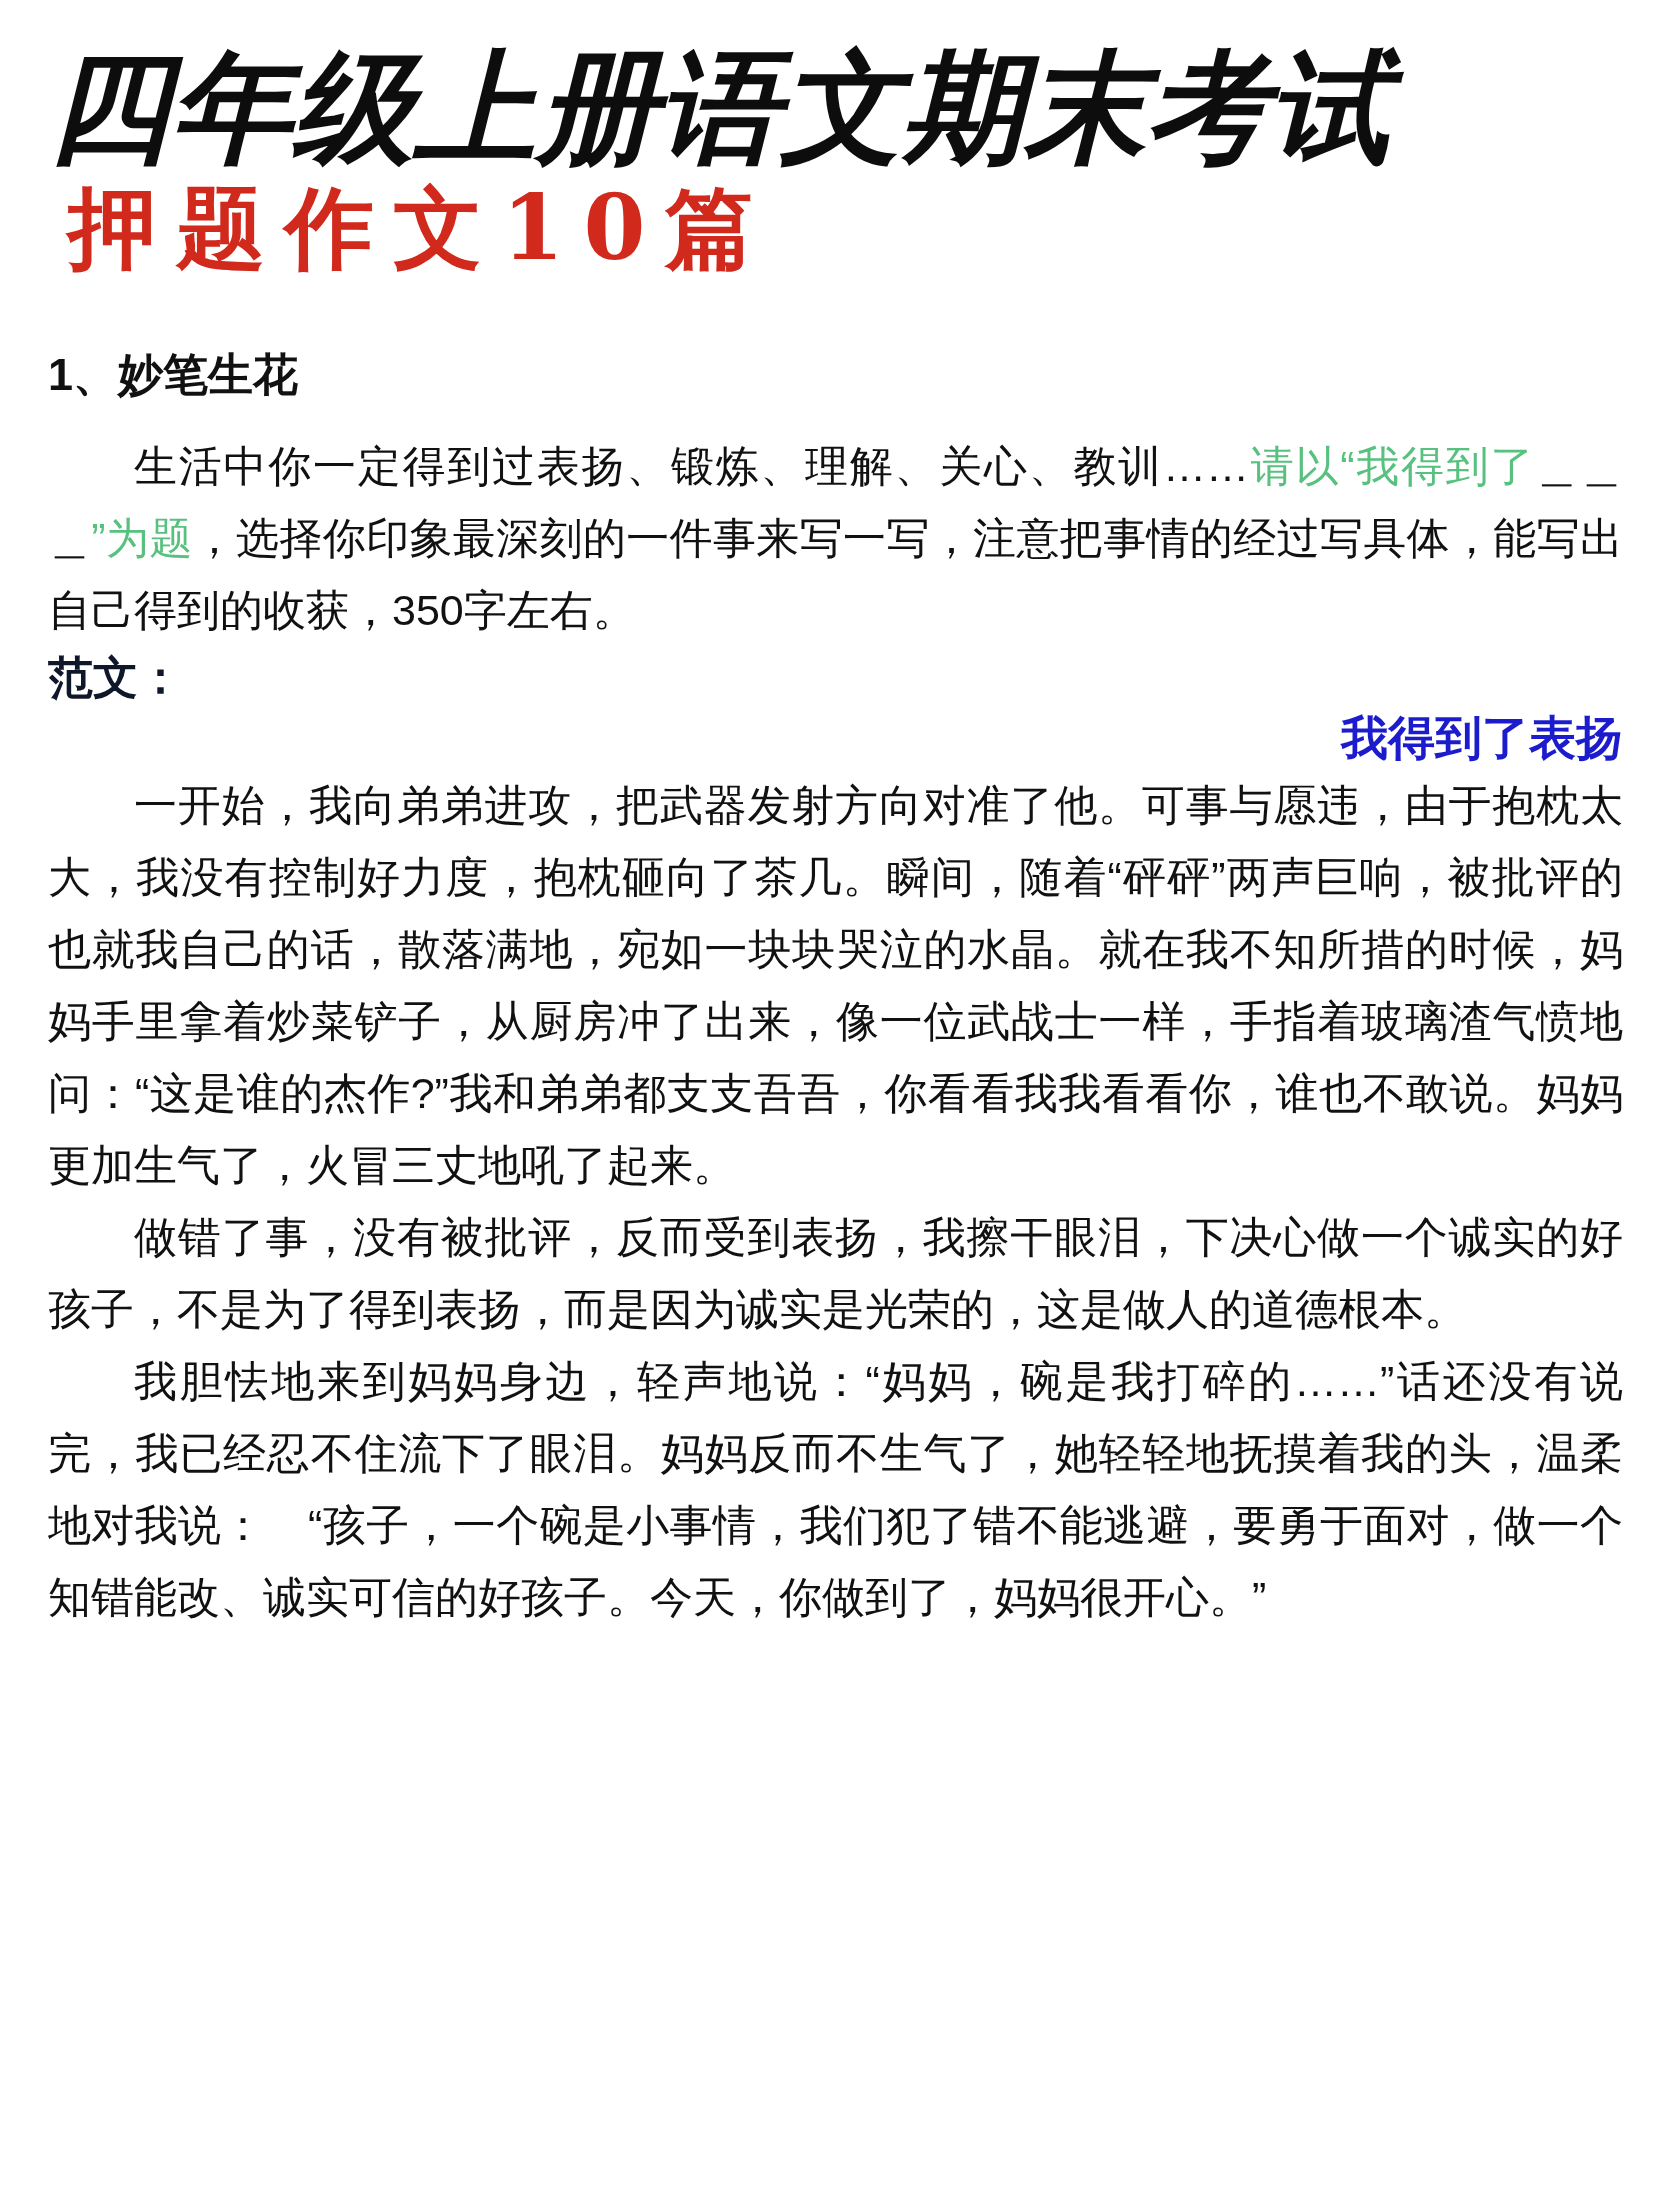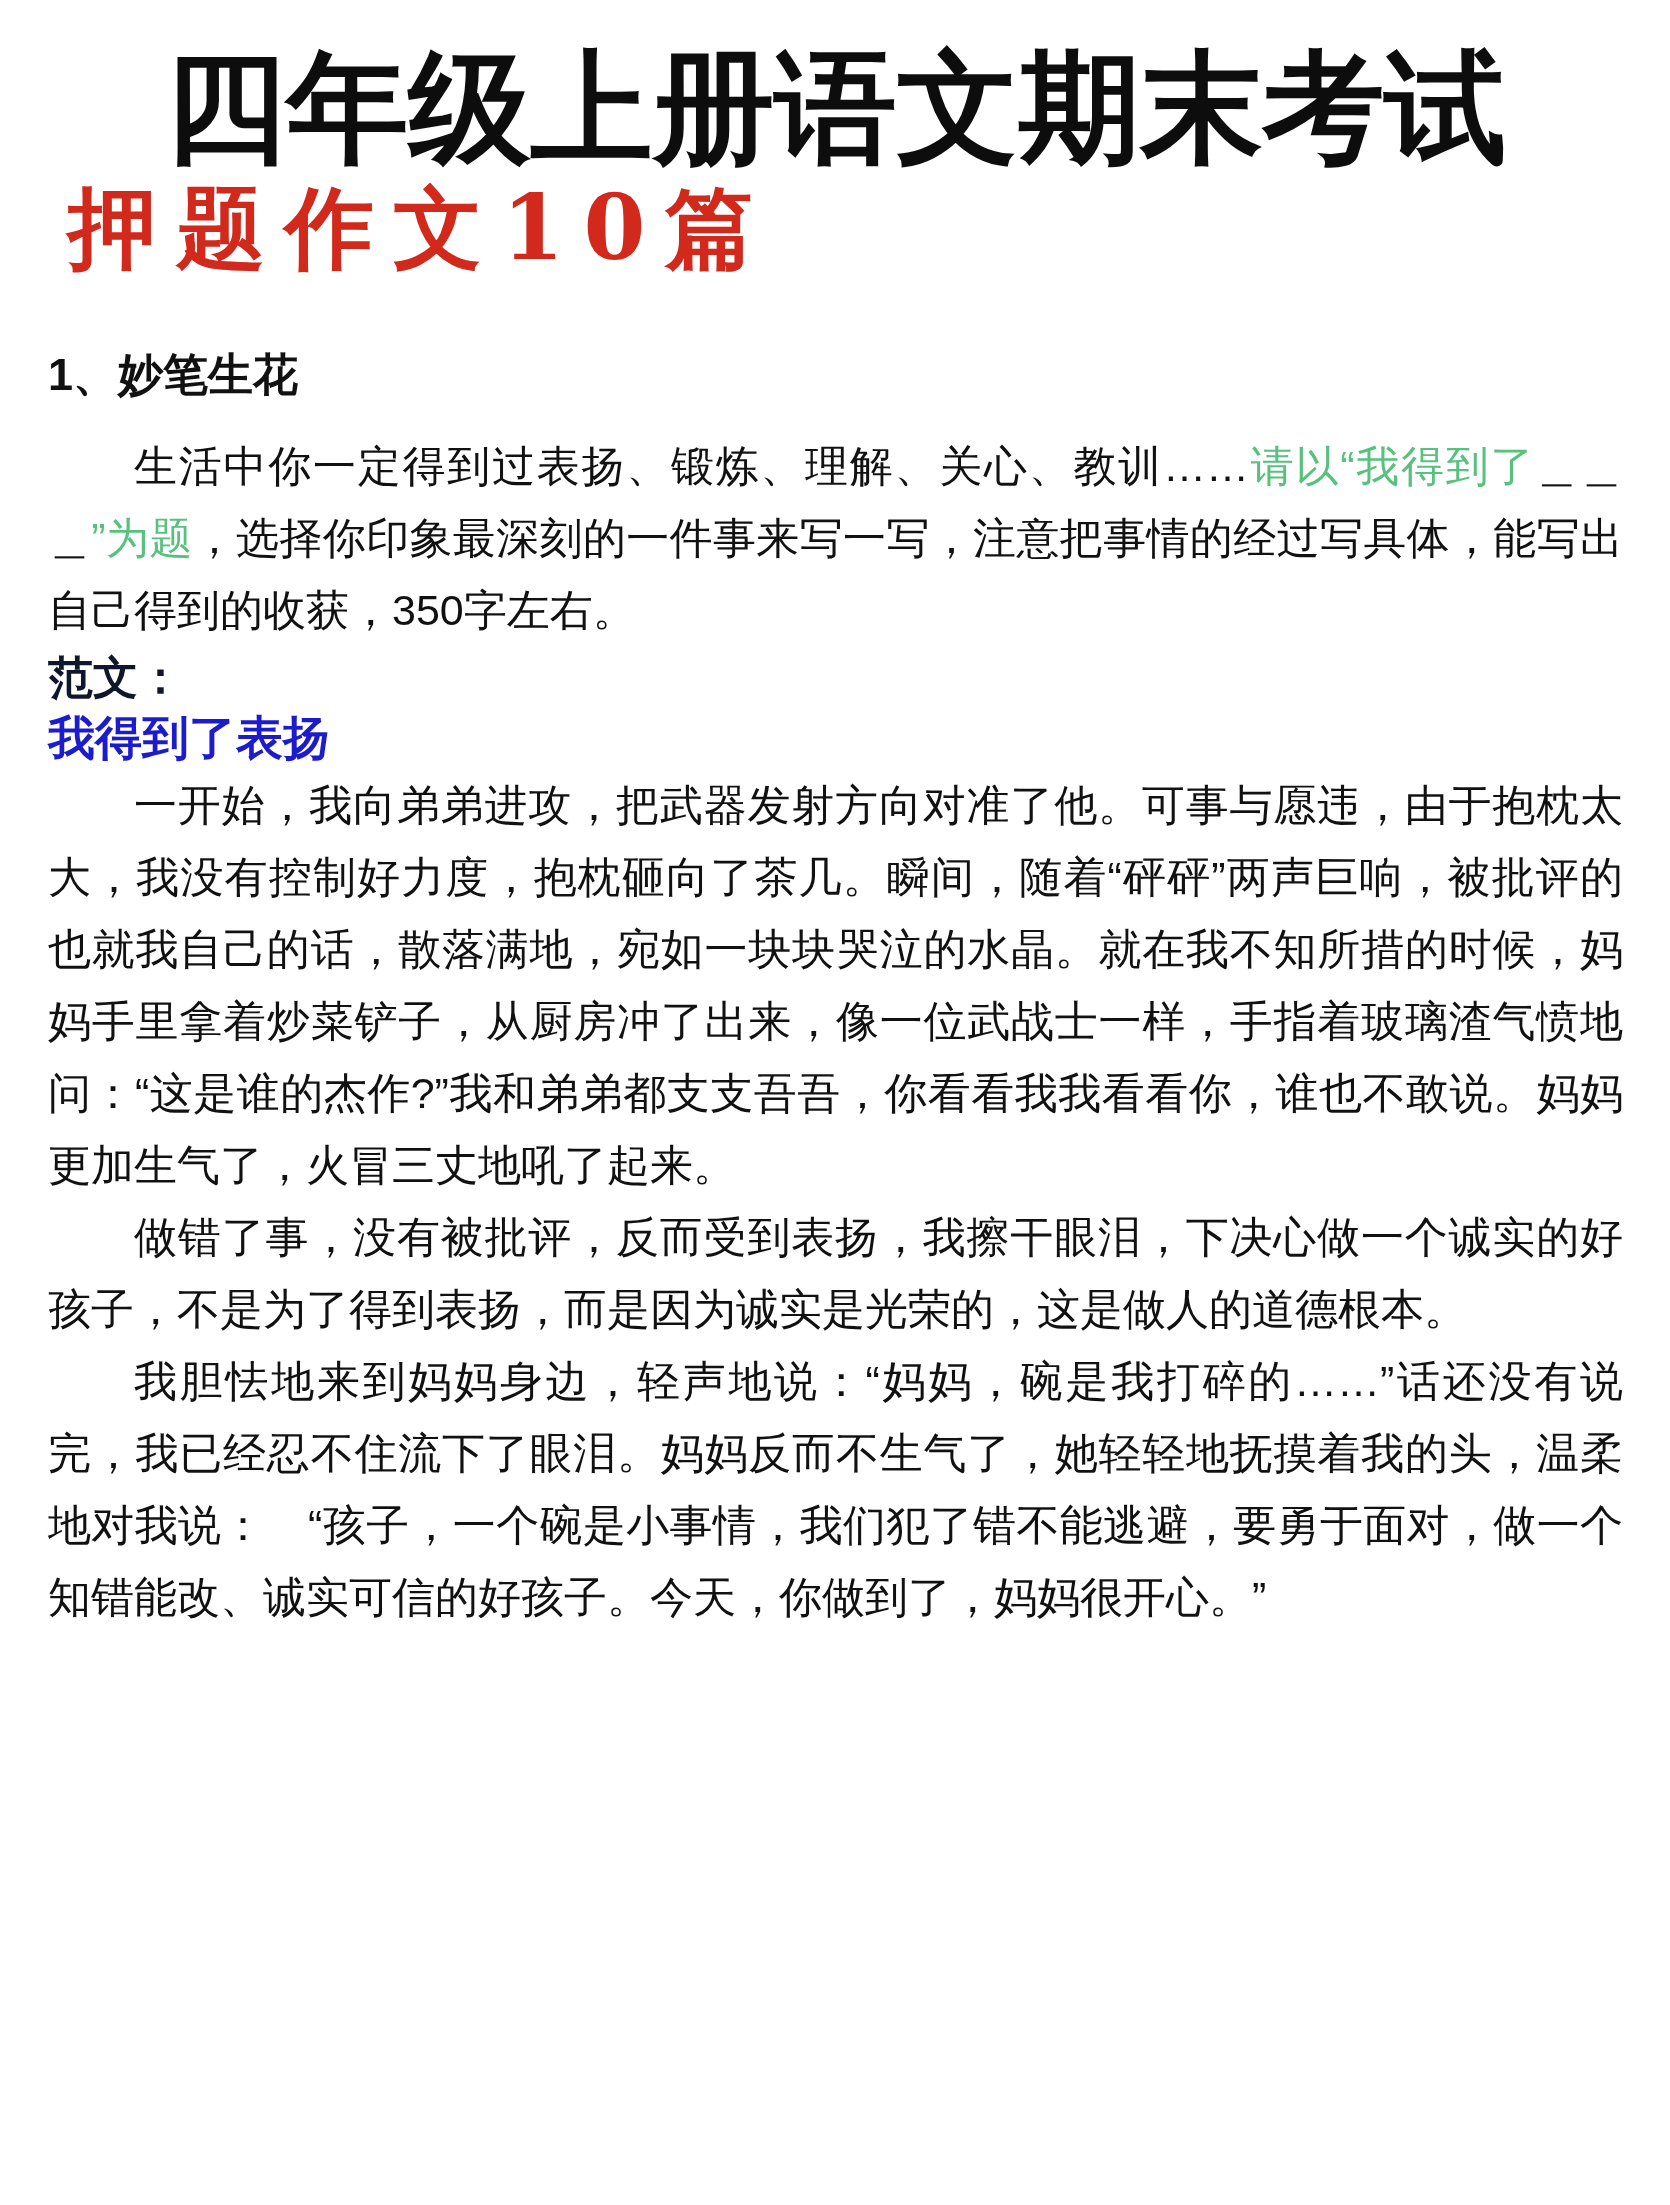--- a/index.html
+++ b/index.html
@@ -12,23 +12,23 @@
     padding: 38px 47px 0 48px;
     overflow: hidden;
     font-family: "Liberation Sans", sans-serif;
     color: #111111;
   }
   .doc-title {
     margin: 0;
     font-size: 122px;
     font-weight: 900;
     line-height: 1.15;
-    text-align: center;
     color: #0d0d0d;
     white-space: nowrap;
+    font-style: italic;
   }
   .doc-subtitle {
     margin: 0;
     font-family: "DejaVu Serif", "Liberation Serif", serif;
     font-size: 89px;
     font-weight: 700;
     line-height: 1.12;
     color: #d2291d;
     letter-spacing: 0.22em;
     text-indent: 0.22em;
@@ -56,21 +56,21 @@
     font-size: 45px;
     font-weight: 700;
     line-height: 1.35;
     color: #0f172a;
   }
   .essay-title {
     margin: 0;
     font-size: 47px;
     font-weight: 700;
     line-height: 1.28;
-    text-align: left;
+    text-align: right;
     color: #1c1ccd;
   }
   .body-para {
     margin: 0;
     font-size: 43px;
     line-height: 72px;
     text-align: justify;
     text-indent: 2em;
     color: #111111;
   }

